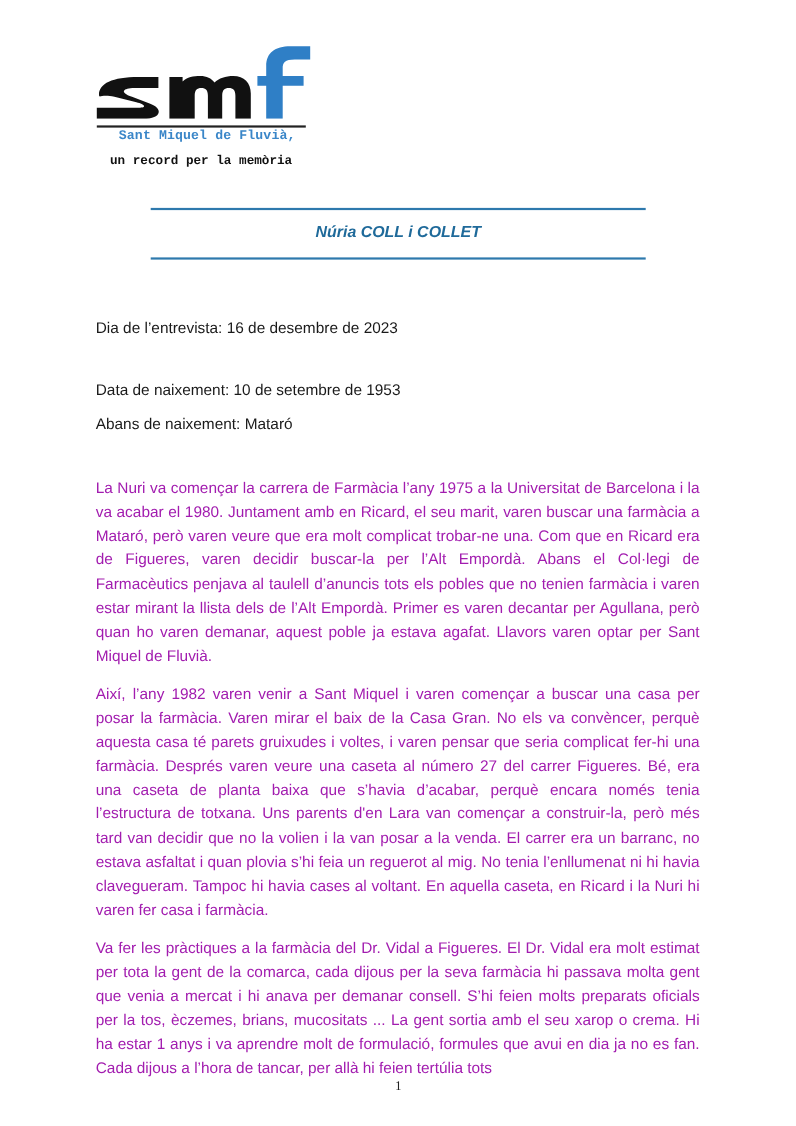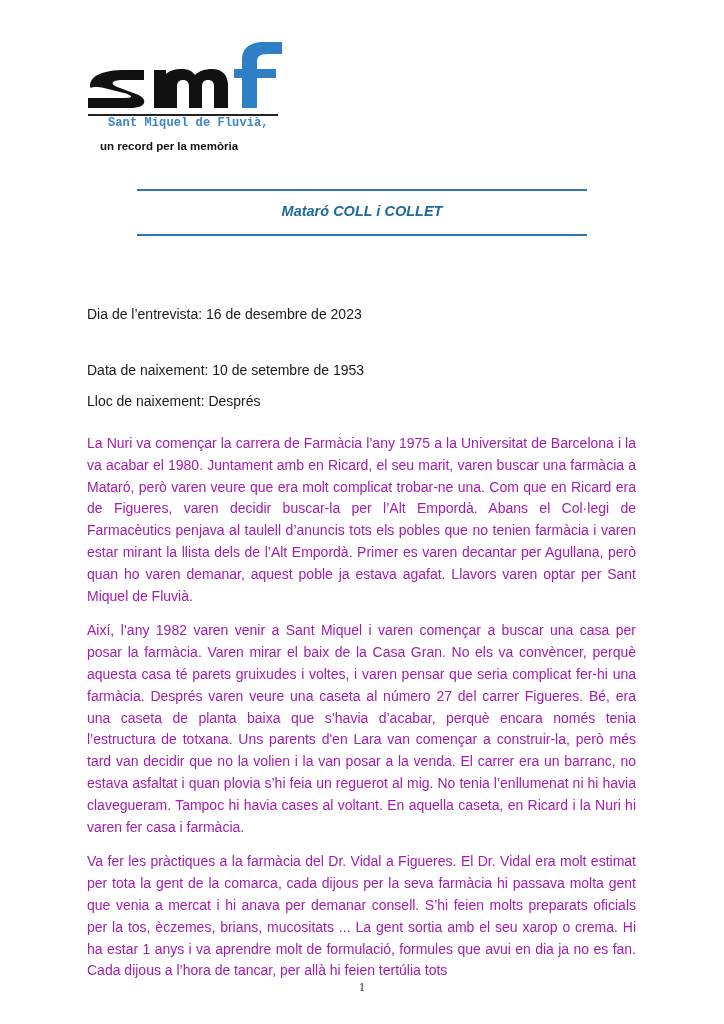--- a/index.html
+++ b/index.html
@@ -45,21 +45,21 @@
       font-weight: bold;
       font-size: 12px;
       color: #3a86c8;
       white-space: nowrap;
       letter-spacing: 0.1px;
     }
     .logo-tag2 {
       position: absolute;
       left: 14px;
       top: 100px;
-      font-family: Liberation Sans, sans-serif;
+      font-family: Liberation Mono, monospace;
       font-weight: bold;
       font-size: 11.5px;
       color: #111;
       white-space: nowrap;
     }
     .title-rule {
       position: absolute;
       left: 137px;
       width: 450px;
       height: 2px;
@@ -77,21 +77,20 @@
       font-weight: bold;
       font-size: 14.5px;
       color: #1f6a9a;
     }
     .meta-line {
       position: absolute;
       left: 87px;
       font-size: 14px;
       color: #1a1a1a;
       white-space: nowrap;
-      margin-top: 16px;
     }
     .body-text {
       position: absolute;
       left: 87px;
       width: 549px;
       top: 433px;
       font-size: 14px;
       line-height: 21.8px;
       text-align: justify;
       color: #a21caf;
@@ -121,26 +120,26 @@
     <path d="M68 30 L80 30 L80 34 C84 30, 90 29, 96 29 C102 29, 106 31, 109 35 C113 31, 119 29, 126 29 C136 29, 142 35, 142 45 L142 68 L128 68 L128 47 C128 42, 126 40, 122 40 C118 40, 116 42, 116 47 L116 68 L103 68 L103 47 C103 42, 101 40, 97 40 C93 40, 91 42, 91 47 L91 68 L68 68 Z" fill="#111"></path>
 
     <path d="M156 68 L156 38 L148 38 L148 29 L156 29 L156 20 C156 8, 164 2, 178 2 L196 2 L196 14 L182 14 C173 14, 171 17, 171 22 L171 29 L190 29 L190 38 L171 38 L171 68 Z" fill="#2f7fc6"></path>
   </svg>
   <div class="logo-rule"></div>
   <div class="logo-tag1">Sant Miquel de Fluvià,</div>
   <div class="logo-tag2">un record per la memòria</div>
 </div>
 
 <div class="title-rule top"></div>
-<div class="doc-title">Mataró COLL i COLLET</div>
+<div class="doc-title">Núria COLL i COLLET</div>
 <div class="title-rule bottom"></div>
 
 <div class="meta-line" style="top:290px;">Dia de l’entrevista: 16 de desembre de 2023</div>
 <div class="meta-line" style="top:346px;">Data de naixement: 10 de setembre de 1953</div>
-<div class="meta-line" style="top:377px;">Lloc de naixement: Després</div>
+<div class="meta-line" style="top:377px;">Abans de naixement: Mataró</div>
 
 <div class="body-text">
   <p>La Nuri va començar la carrera de Farmàcia l’any 1975 a la Universitat de Barcelona i la va acabar el 1980. Juntament amb en Ricard, el seu marit, varen buscar una farmàcia a Mataró, però varen veure que era molt complicat trobar-ne una. Com que en Ricard era de Figueres, varen decidir buscar-la per l’Alt Empordà. Abans el Col·legi de Farmacèutics penjava al taulell d’anuncis tots els pobles que no tenien farmàcia i varen estar mirant la llista dels de l’Alt Empordà. Primer es varen decantar per Agullana, però quan ho varen demanar, aquest poble ja estava agafat. Llavors varen optar per Sant Miquel de Fluvià.</p>
   <p>Així, l’any 1982 varen venir a Sant Miquel i varen començar a buscar una casa per posar la farmàcia. Varen mirar el baix de la Casa Gran. No els va convèncer, perquè aquesta casa té parets gruixudes i voltes, i varen pensar que seria complicat fer-hi una farmàcia. Després varen veure una caseta al número 27 del carrer Figueres. Bé, era una caseta de planta baixa que s’havia d’acabar, perquè encara només tenia l’estructura de totxana. Uns parents d'en Lara van començar a construir-la, però més tard van decidir que no la volien i la van posar a la venda. El carrer era un barranc, no estava asfaltat i quan plovia s’hi feia un reguerot al mig. No tenia l’enllumenat ni hi havia clavegueram. Tampoc hi havia cases al voltant. En aquella caseta, en Ricard i la Nuri hi varen fer casa i farmàcia.</p>
   <p>Va fer les pràctiques a la farmàcia del Dr. Vidal a Figueres. El Dr. Vidal era molt estimat per tota la gent de la comarca, cada dijous per la seva farmàcia hi passava molta gent que venia a mercat i hi anava per demanar consell. S’hi feien molts preparats oficials per la tos, èczemes, brians, mucositats ... La gent sortia amb el seu xarop o crema. Hi ha estar 1 anys i va aprendre molt de formulació, formules que avui en dia ja no es fan. Cada dijous a l’hora de tancar, per allà hi feien tertúlia tots</p>
 </div>
 
 <div class="page-number">1</div>
 
 </body></html>

